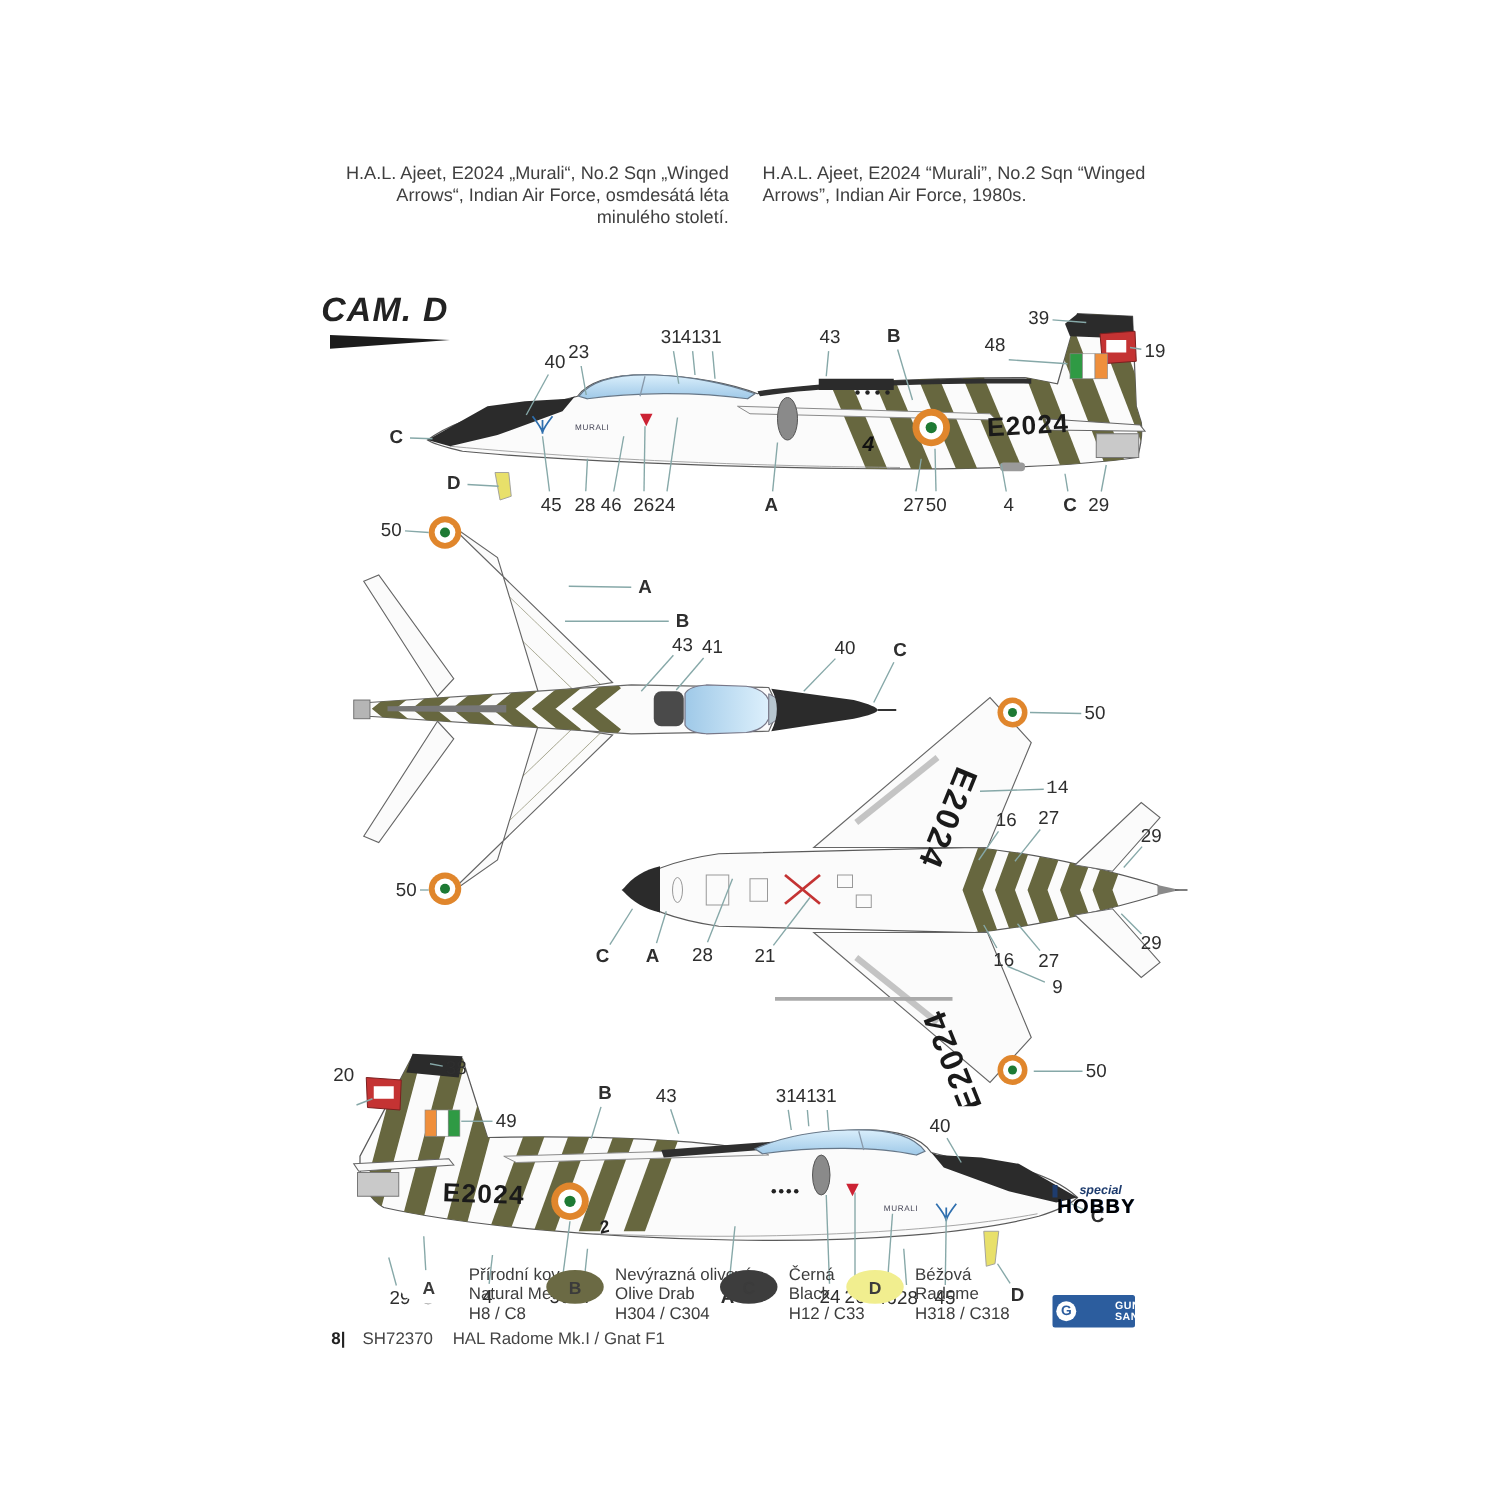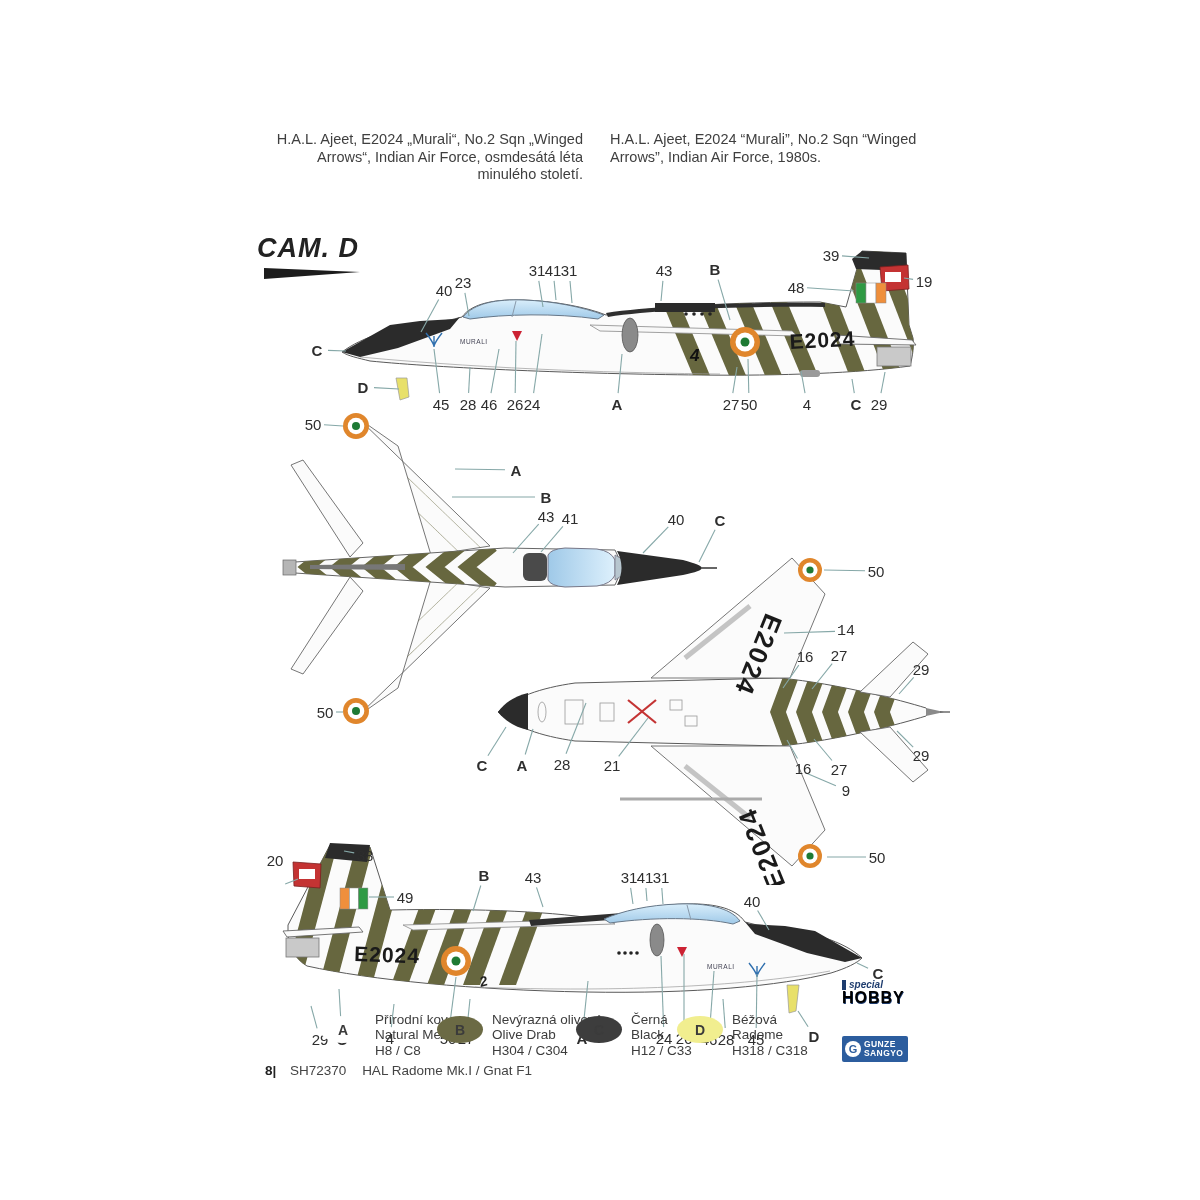--- a/index.html
+++ b/index.html
@@ -18,30 +18,30 @@
   .swatch{width:46px;height:27px;border-radius:50%;display:flex;align-items:center;
       justify-content:center;font-weight:bold;font-size:14px;flex:0 0 auto;margin-top:4px;}
   .legend-item:nth-of-type(1) .swatch{border:1.5px solid #8a8a8a;color:#333;}
   .legend-item:nth-of-type(2) .swatch{color:#fff;}
   .legend-item:nth-of-type(3) .swatch{color:#fff;}
   .legend-item:nth-of-type(4) .swatch{border:1px solid #a5a05a;color:#555;}
   .legend-text{font-size:13.5px;line-height:1.13;color:#3d3d3d;}
   #footer{left:265px;top:1063px;font-size:13.5px;color:#444;}
   #footer .pg{font-weight:bold;color:#222;margin-right:10px;}
   #footer .code{margin-right:12px;}
-  #sh-logo{left:842px;top:980px;width:70px;line-height:1;}
+  #sh-logo{left:842px;top:948px;width:70px;line-height:1;text-align:center;}
   #sh-logo .sp{font-style:italic;font-size:10px;font-weight:bold;color:#1e3c6e;
       border-left:4px solid #1e3c6e;padding-left:3px;display:block;}
   #sh-logo .hb{font-size:16px;font-weight:bold;color:#000000;letter-spacing:1px;display:block;
       text-shadow:0.5px 0.5px 0 #1e3c6e;}
   #gunze-logo{left:842px;top:1036px;width:66px;height:26px;background:#2c5d9e;border-radius:2px;
       display:flex;align-items:center;gap:3px;padding:0 3px;box-sizing:border-box;}
   #gunze-logo .gdot{width:16px;height:16px;background:#fff;border-radius:50%;color:#2c5d9e;
       font-size:11px;font-weight:bold;display:flex;align-items:center;justify-content:center;flex:0 0 auto;}
-  #gunze-logo .gtxt{color:#fff;font-size:8.5px;font-weight:bold;line-height:1.05;letter-spacing:0.4px;}
+  #gunze-logo .gtxt{color:#fff;font-size:8.5px;font-weight:bold;line-height:1.05;letter-spacing:0.4px;margin-left:28px;}
 </style>
 </head>
 <body>
 
 <div class="abs hdr" style="left:273px;top:131px;text-align:right;">H.A.L. Ajeet, E2024 „Murali“, No.2 Sqn „Winged Arrows“, Indian Air Force, osmdesátá léta minulého století.</div>
 <div class="abs hdr" style="left:610px;top:131px;">H.A.L. Ajeet, E2024 “Murali”, No.2 Sqn “Winged Arrows”, Indian Air Force, 1980s.</div>
 
 <div id="cam-title" class="abs" style="left:257px;top:233px;">CAM. D</div>
 <svg class="abs" style="left:264px;top:267px;" width="100" height="14" viewBox="0 0 100 14">
   <polygon points="0,1 96,5 0,12" fill="#1c1c1c"></polygon>
@@ -357,21 +357,21 @@
   </svg>
 <div id="callout-layer" class="abs" style="left:0;top:0;width:1200px;height:1200px;">
     <div class="callout" style="left: 444px; top: 290px;">40</div>
     <div class="callout" style="left: 463px; top: 282px;">23</div>
     <div class="callout" style="left: 537px; top: 270px;">31</div>
     <div class="callout" style="left: 553px; top: 270px;">41</div>
     <div class="callout" style="left: 569px; top: 270px;">31</div>
     <div class="callout" style="left: 664px; top: 270px;">43</div>
     <div class="callout letter" style="left: 715px; top: 269px;">B</div>
     <div class="callout" style="left: 831px; top: 255px;">39</div>
-    <div class="callout" style="left: 796px; top: 287px;">48</div>
+    <div class="callout" style="left: 796px; top: 276px;">48</div>
     <div class="callout" style="left: 924px; top: 281px;">19</div>
     <div class="callout letter" style="left: 317px; top: 350px;">C</div>
     <div class="callout letter" style="left: 363px; top: 387px;">D</div>
     <div class="callout" style="left: 441px; top: 404px;">45</div>
     <div class="callout" style="left: 468px; top: 404px;">28</div>
     <div class="callout" style="left: 489px; top: 404px;">46</div>
     <div class="callout" style="left: 515px; top: 404px;">26</div>
     <div class="callout" style="left: 532px; top: 404px;">24</div>
     <div class="callout letter" style="left: 617px; top: 404px;">A</div>
     <div class="callout" style="left: 731px; top: 404px;">27</div>

